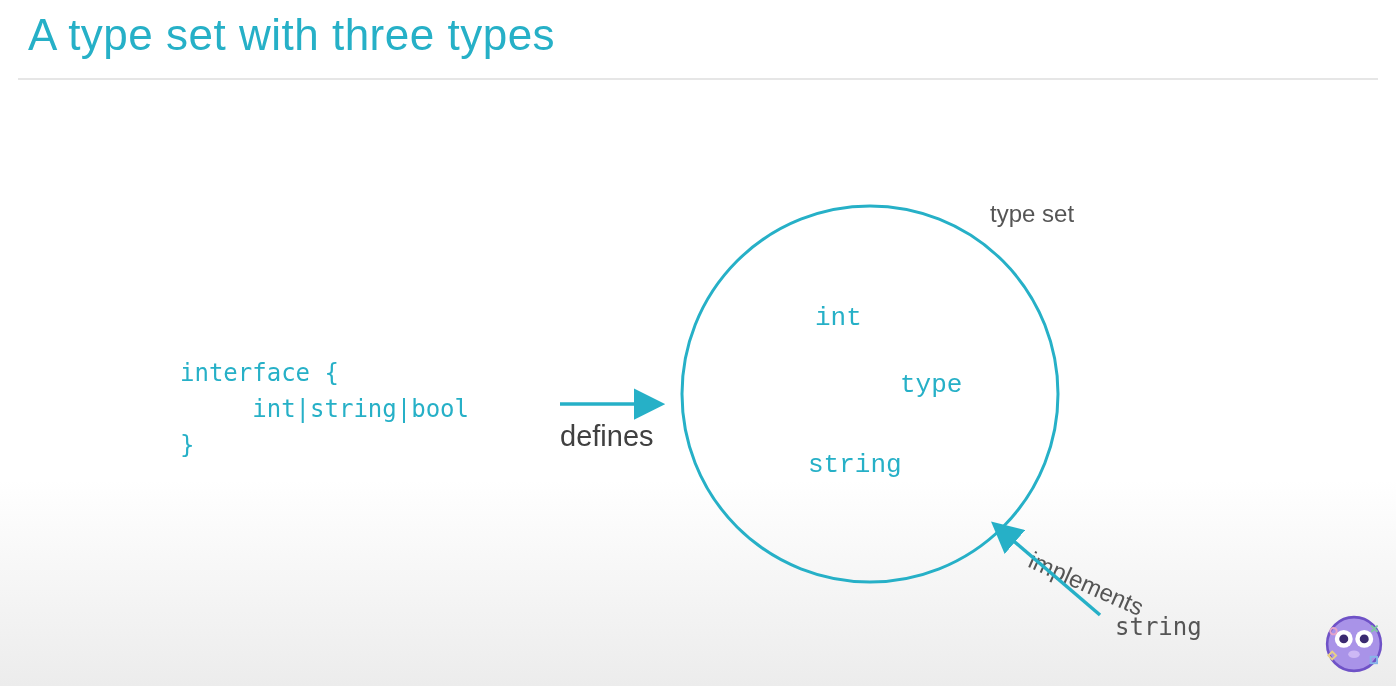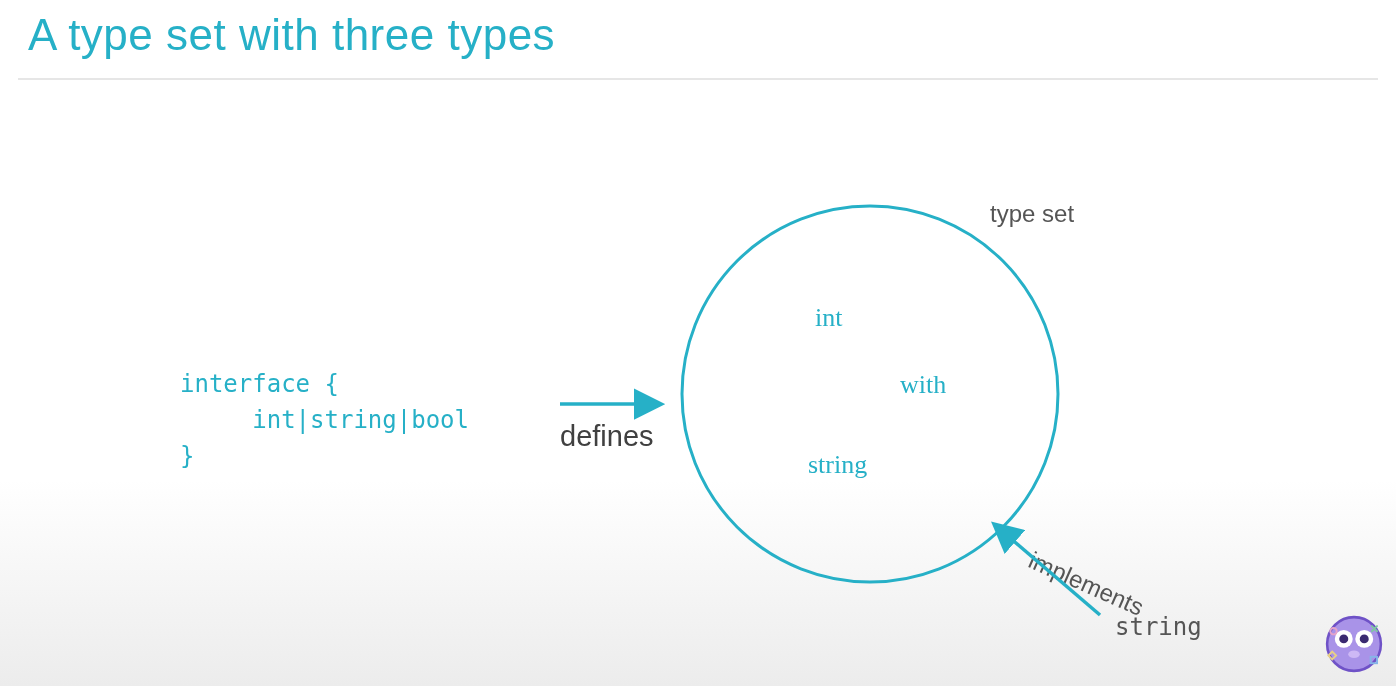--- a/index.html
+++ b/index.html
@@ -31,21 +31,20 @@
   }
   .code-block {
     position: absolute;
     left: 180px;
     top: 355px;
     font-family: ui-monospace, SFMono-Regular, Menlo, Consolas, monospace;
     font-size: 24px;
     line-height: 1.5;
     color: #26b0c7;
     white-space: pre;
-    margin-top: 11px;
   }
   .defines-label {
     position: absolute;
     left: 560px;
     top: 420px;
     font-size: 29px;
     color: #404040;
   }
   .typeset-label {
     position: absolute;
@@ -67,21 +66,21 @@
   .string-ext {
     position: absolute;
     left: 1115px;
     top: 613px;
     font-family: ui-monospace, SFMono-Regular, Menlo, Consolas, monospace;
     font-size: 24px;
     color: #555555;
   }
   .type {
     position: absolute;
-    font-family: Liberation Serif, serif;
+    font-family: Liberation Mono, monospace;
     font-size: 26px;
     color: #26b0c7;
   }
   .type-int { left: 815px; top: 303px; }
   .type-bool { left: 900px; top: 370px; }
   .type-string { left: 808px; top: 450px; }
   svg.diagram {
     position: absolute;
     top: 0;
     left: 0;
@@ -106,21 +105,21 @@
 <div class="code-block">interface {
      int|string|bool
 }</div>
 
 <div class="defines-label">defines</div>
 <div class="typeset-label">type set</div>
 <div class="implements-label">implements</div>
 <div class="string-ext">string</div>
 
 <div class="type type-int">int</div>
-<div class="type type-bool">with</div>
+<div class="type type-bool">type</div>
 <div class="type type-string">string</div>
 
 <svg class="diagram" viewBox="0 0 1396 686">
   <defs>
     <marker id="arrowTeal" viewBox="0 0 12 12" refX="10" refY="6" markerWidth="9" markerHeight="9" orient="auto-start-reverse">
       <path d="M0,0 L12,6 L0,12 z" fill="#26b0c7"></path>
     </marker>
   </defs>
 
   <circle cx="870" cy="394" r="188" fill="none" stroke="#26b0c7" stroke-width="3"></circle>

